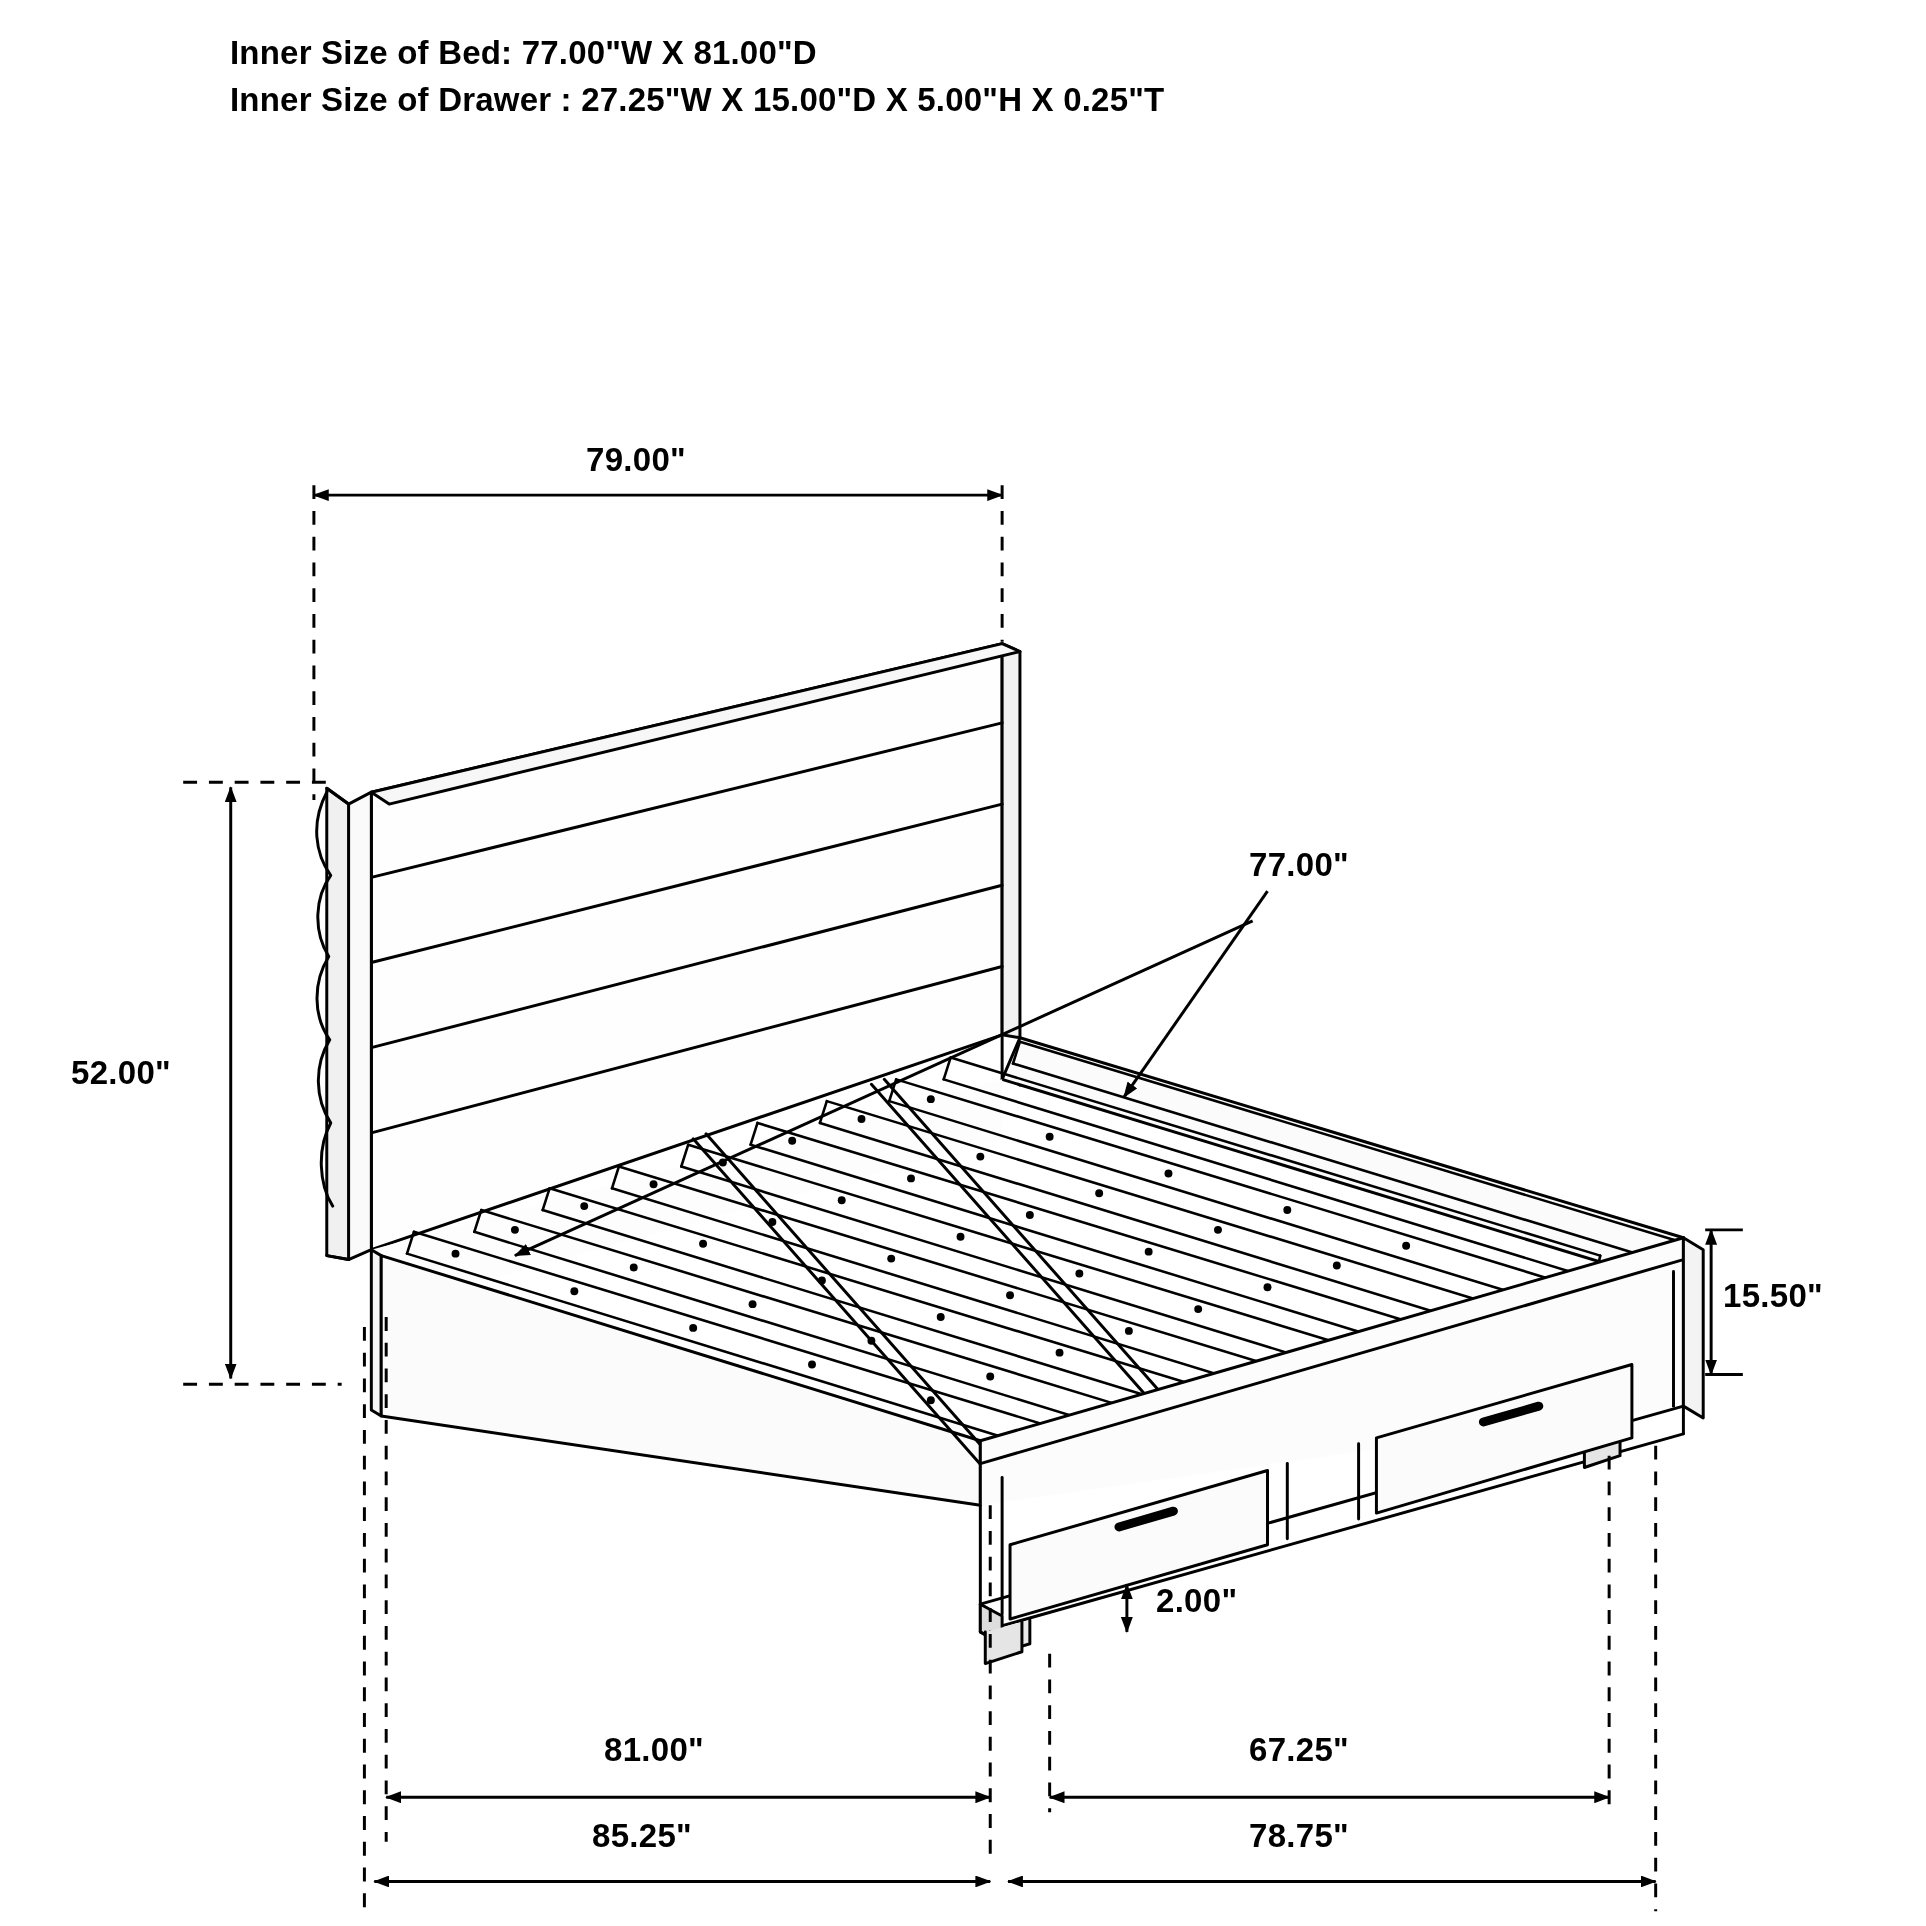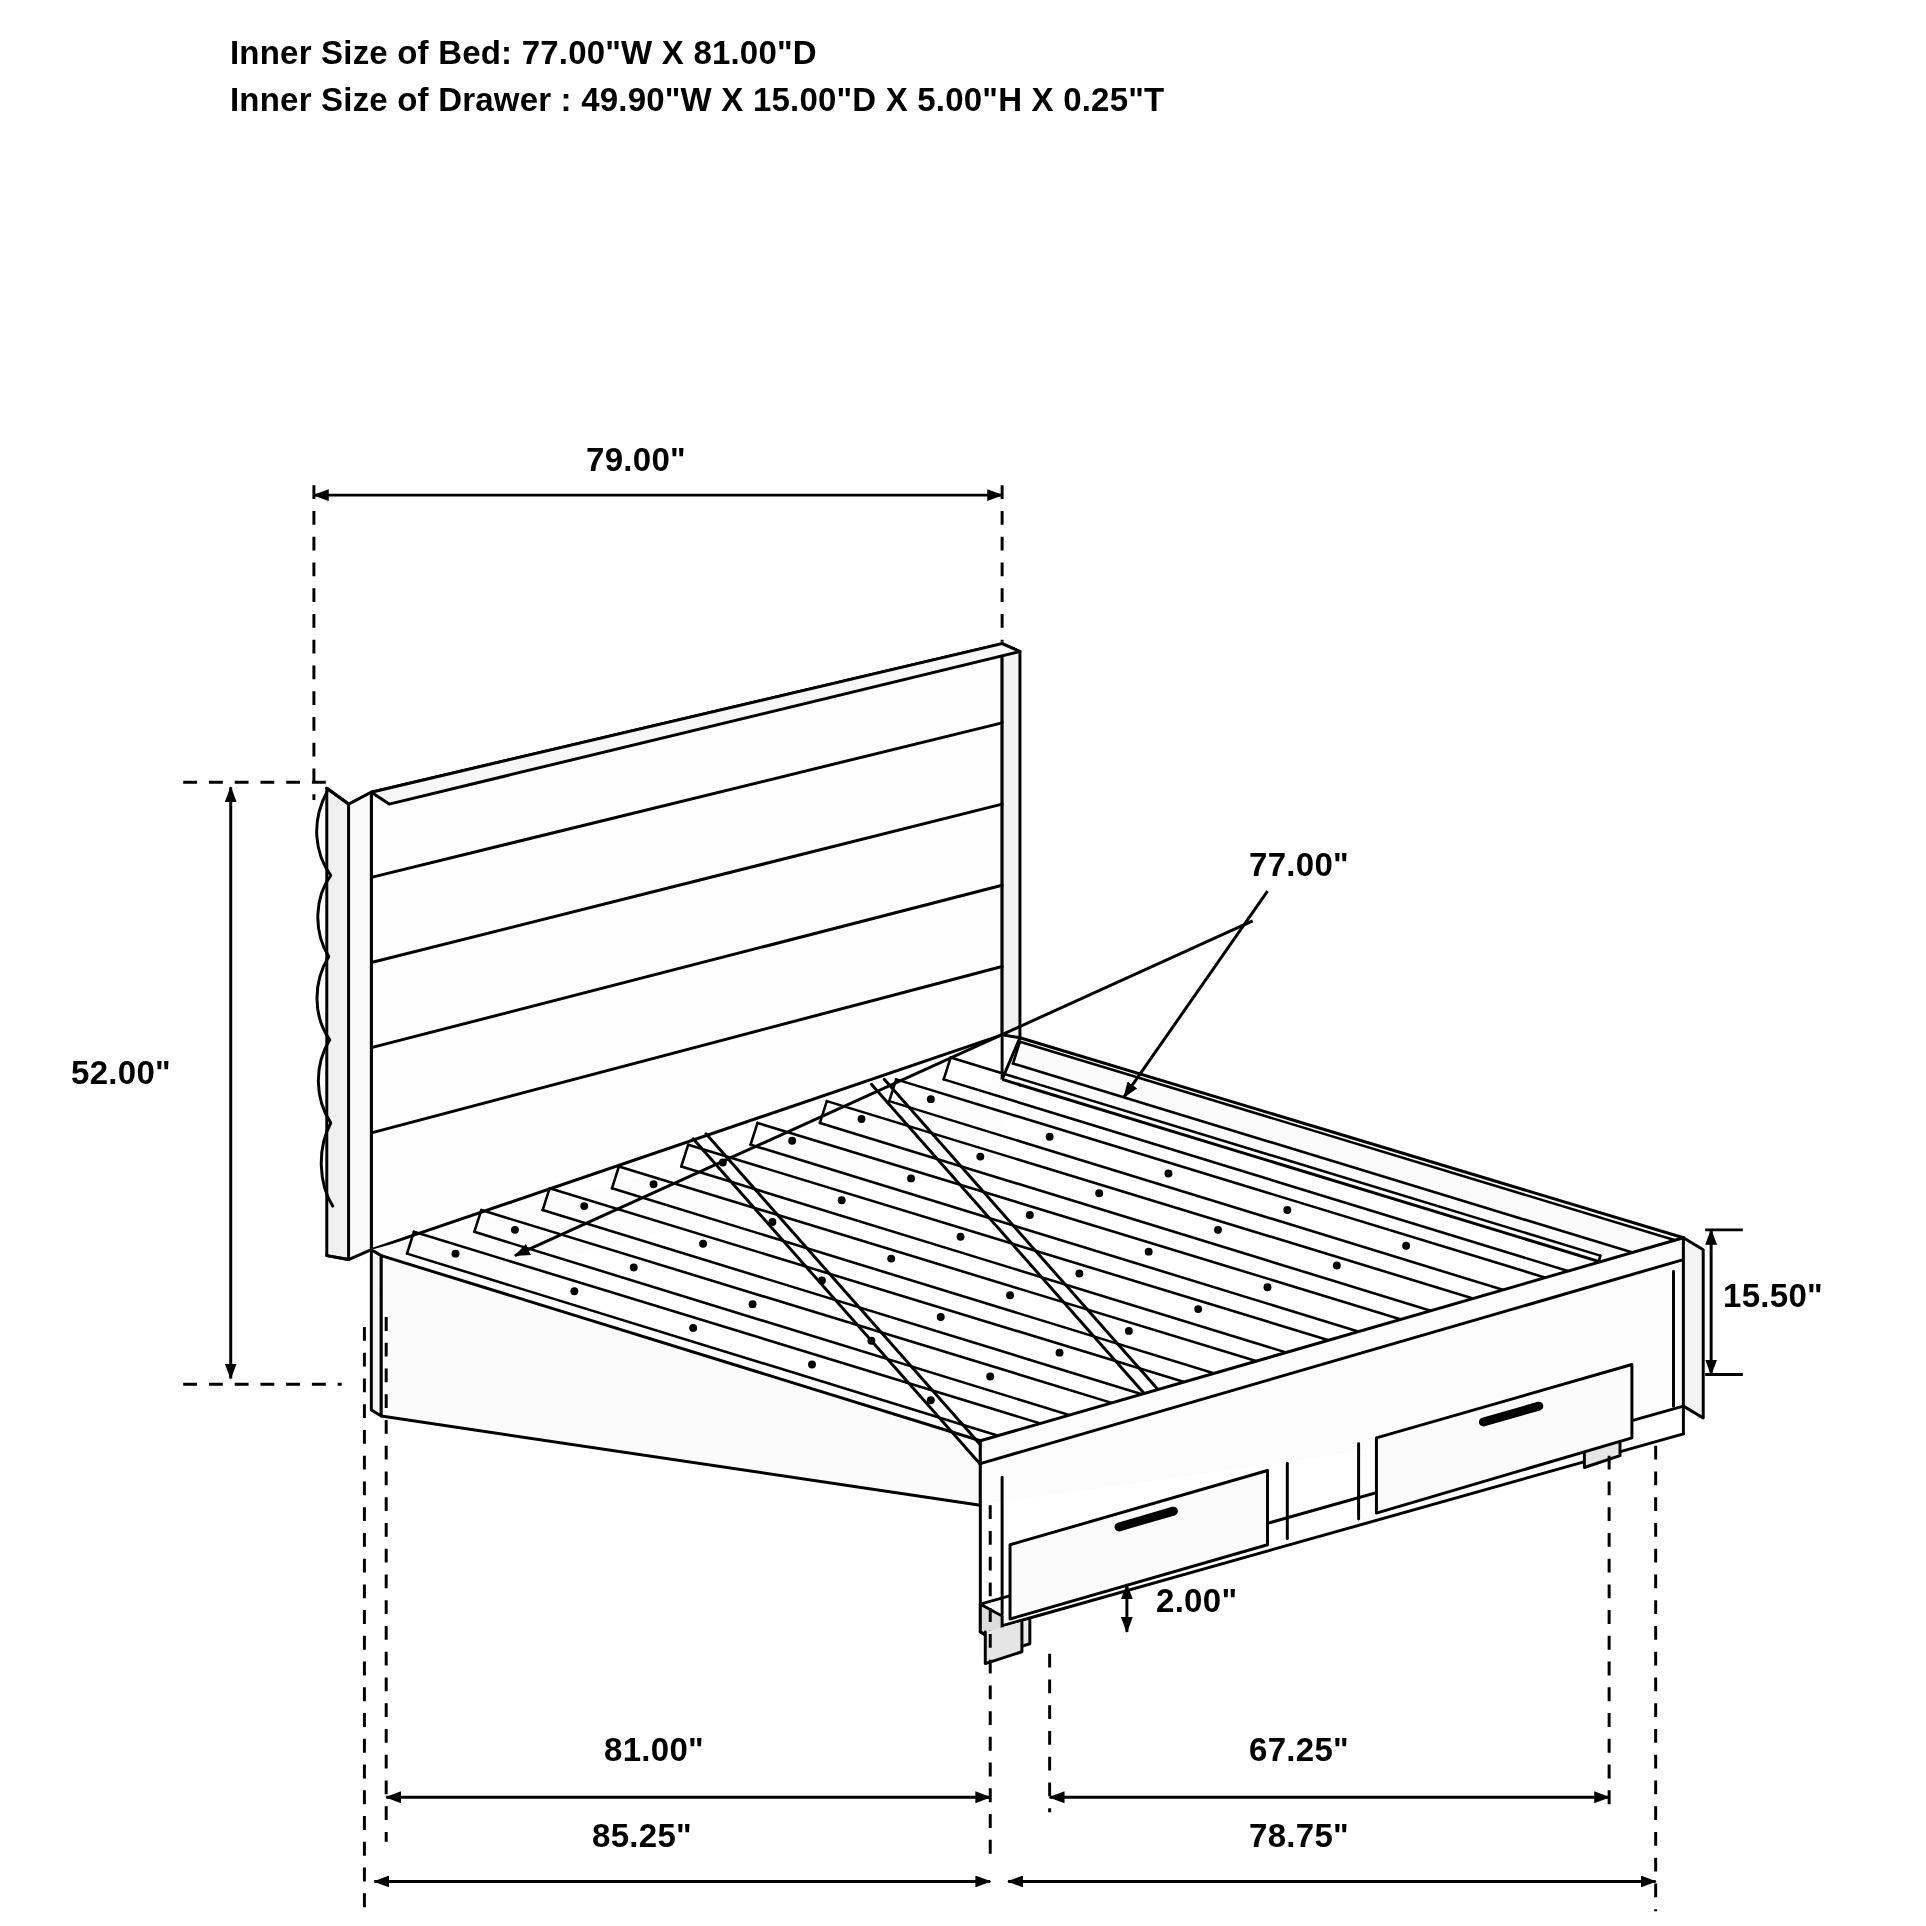--- a/index.html
+++ b/index.html
@@ -47,21 +47,21 @@
     height: 1927px;
   }
 </style>
 </head>
 <body>
 
 <div id="sheet">
 
   <div class="notes">
     <div>Inner Size of Bed: 77.00"W X 81.00"D</div>
-    <div>Inner Size of Drawer : 49.90"W X 15.00"D X 5.00"H X 0.25"T</div>
+    <div>Inner Size of Drawer : 27.25"W X 15.00"D X 5.00"H X 0.25"T</div>
   </div>
 
   <svg class="drawing" viewBox="0 0 1946 1946">
     <defs>
       <marker id="arrEnd" markerWidth="16" markerHeight="12" refX="15" refY="6" orient="auto" markerUnits="userSpaceOnUse">
         <path d="M0,0 L16,6 L0,12 z" fill="#000"></path>
       </marker>
       <marker id="arrStart" markerWidth="16" markerHeight="12" refX="1" refY="6" orient="auto" markerUnits="userSpaceOnUse">
         <path d="M16,0 L0,6 L16,12 z" fill="#000"></path>
       </marker>

